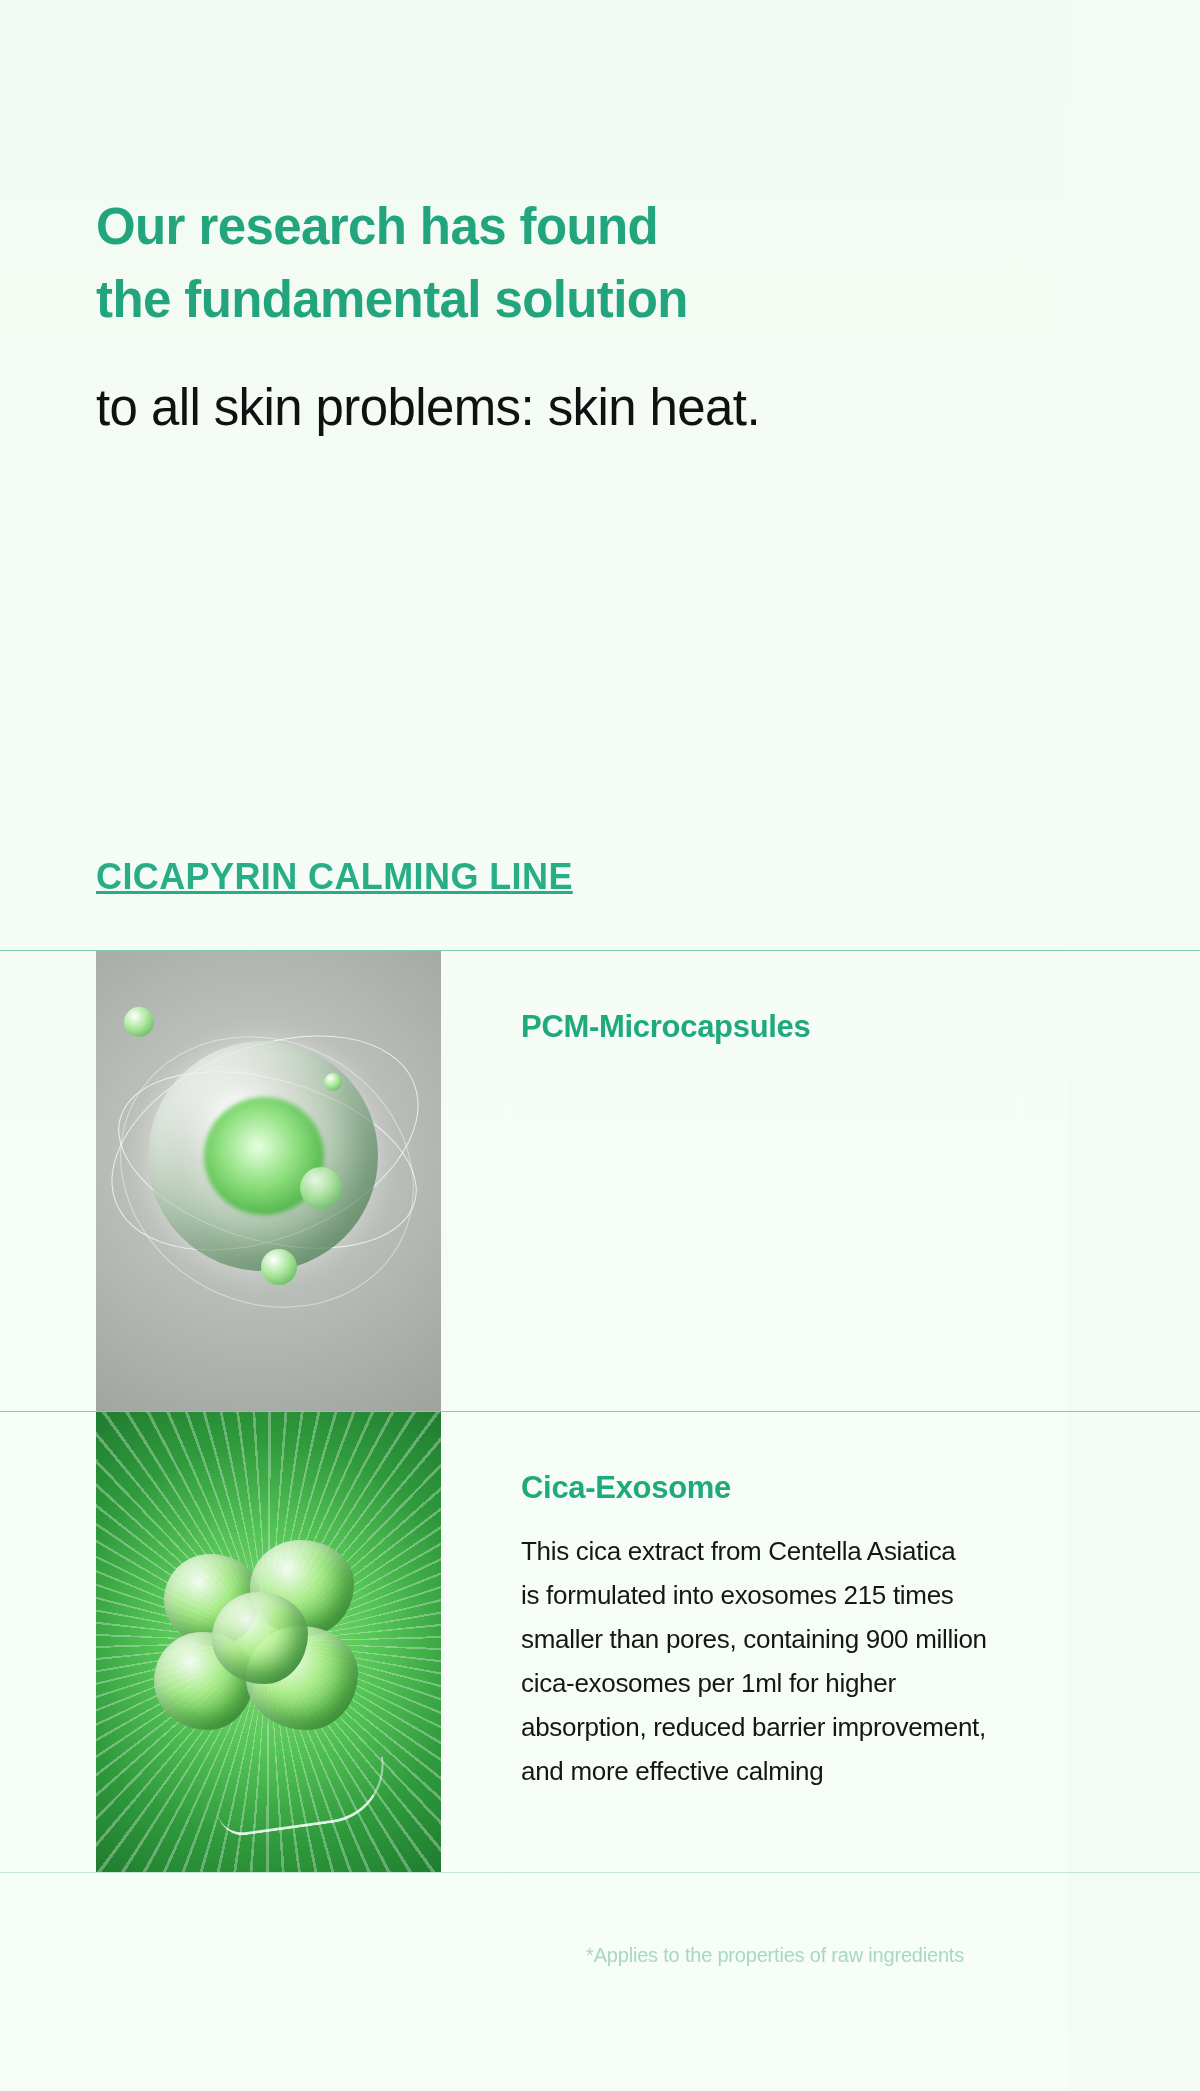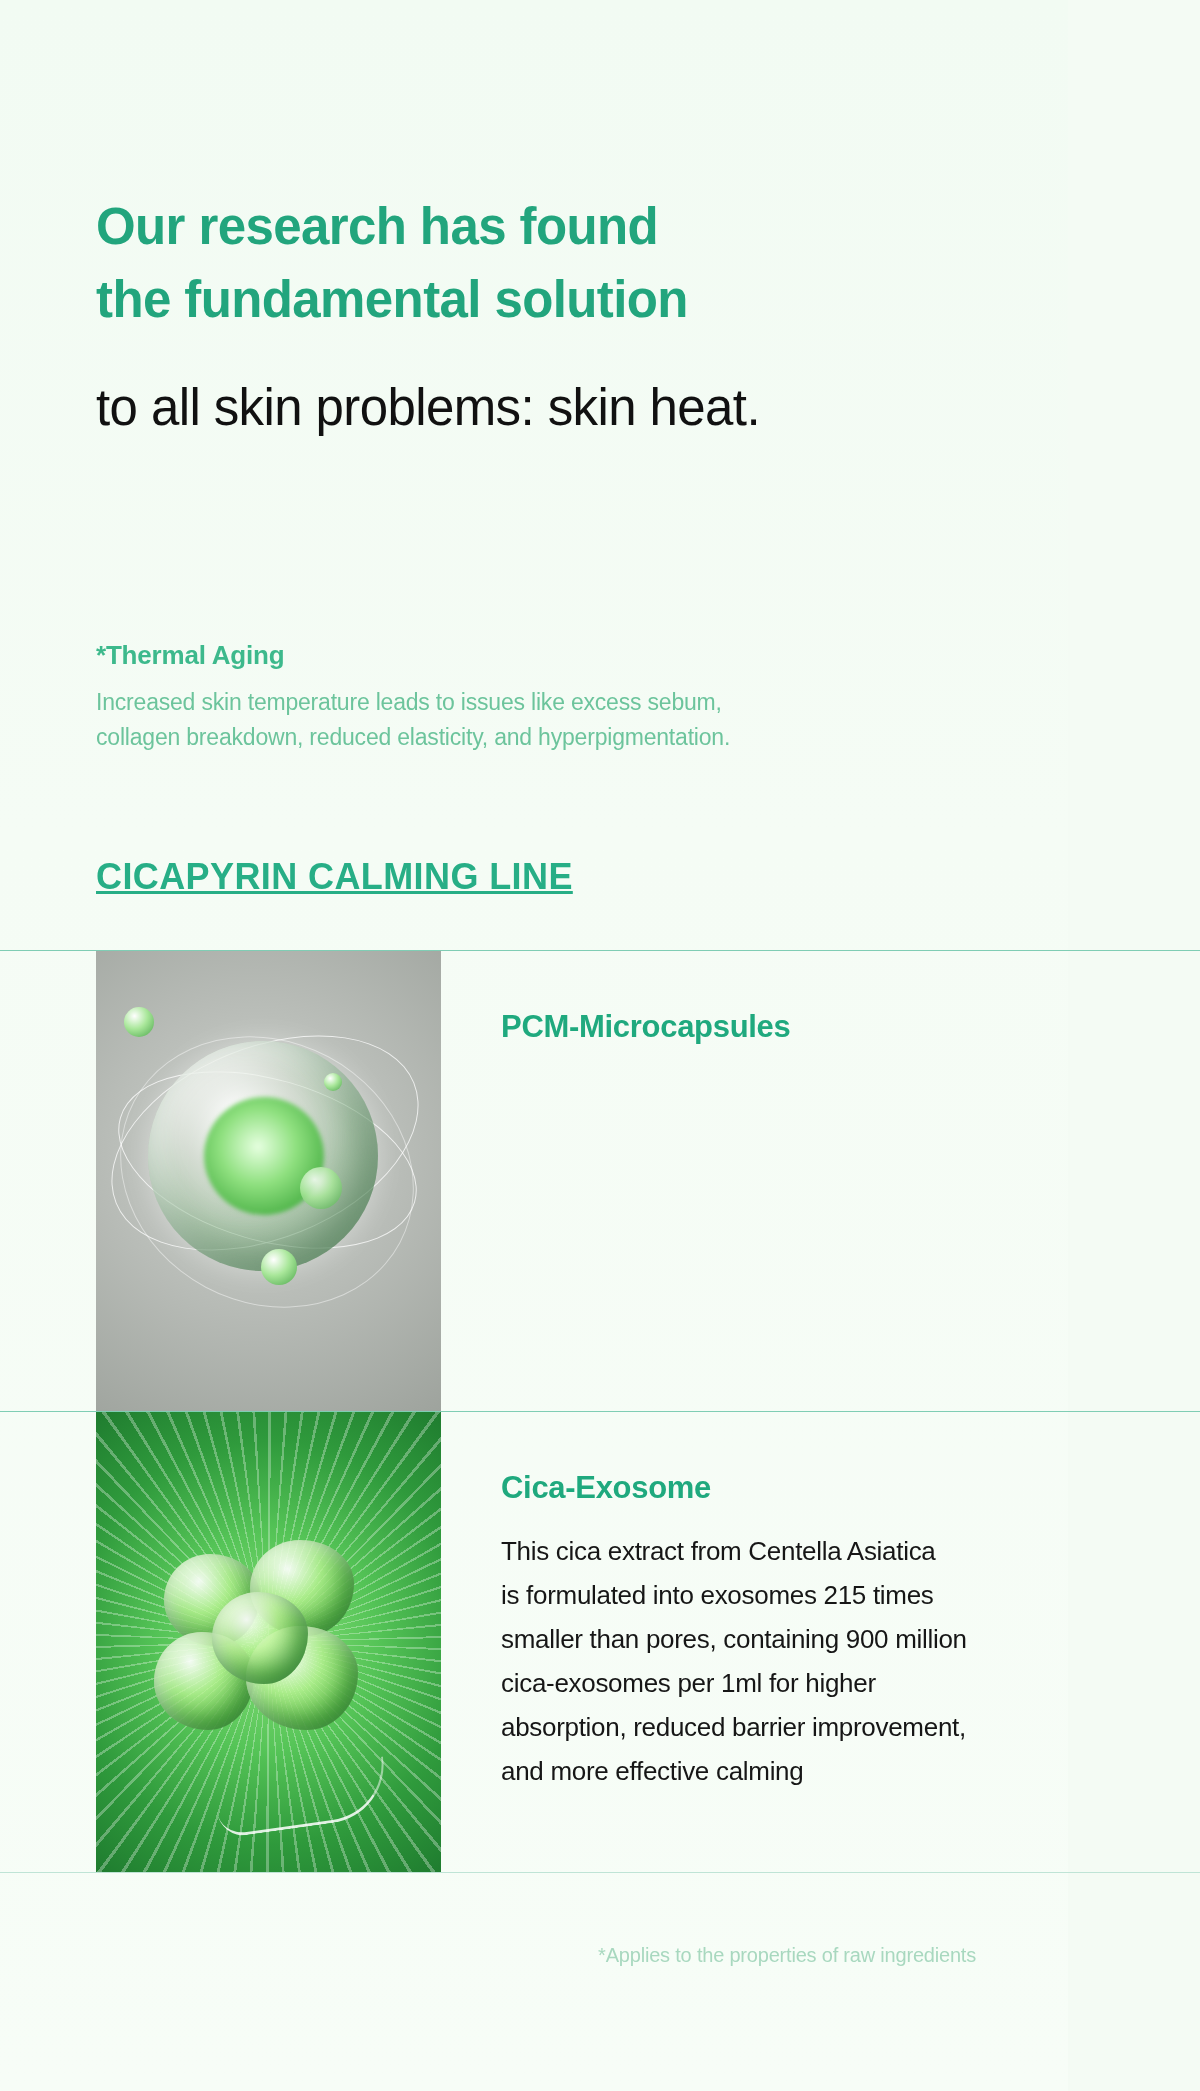--- a/index.html
+++ b/index.html
@@ -98,21 +98,21 @@
   .thumb {
     width: 345px;
     height: 460px;
     margin-left: 96px;
     flex: 0 0 345px;
     position: relative;
     overflow: hidden;
   }
   .row-text {
     flex: 1 1 auto;
-    padding: 58px 40px 0 60px;
+    padding: 58px 40px 0 80px;
     box-sizing: border-box;
   }
   .row-title {
     font-size: 31px;
     font-weight: 700;
     color: #1fa97e;
     letter-spacing: -0.3px;
     margin-bottom: 24px;
   }
   .row-body {
@@ -204,45 +204,38 @@
     height: 56px;
     border-bottom: 3px solid rgba(255,255,255,0.85);
     border-right: 2px solid rgba(255,255,255,0.5);
     border-radius: 0 0 90px 40px;
     transform: rotate(-8deg);
   }
 
   
   .footnote {
     position: absolute;
-    right: 92px;
+    right: 104px;
     top: 1944px;
     font-size: 20px;
     color: #a8d8bf;
     letter-spacing: -0.2px;
   }
 </style>
 </head>
 <body>
 
 <div class="page">
 
   <div class="headline">
     <div class="line">Our research has found</div>
     <div class="line">the fundamental solution</div>
     <div class="line plain">to all skin problems: skin heat.</div>
   </div>
 
-  <div class="note">
-    <div class="note-title">*Thermal Aging</div>
-    <div class="note-body">
-      <div>Increased skin temperature leads to issues like excess sebum,</div>
-      <div>collagen breakdown, reduced elasticity, and hyperpigmentation.</div>
-    </div>
-  </div>
 
   <div class="section-label">CICAPYRIN CALMING LINE</div>
 
   <div class="rows">
 
     <div class="rowline"></div>
 
     <div class="row">
       <div class="thumb thumb-pcm">
         <div class="ring r1"></div>

